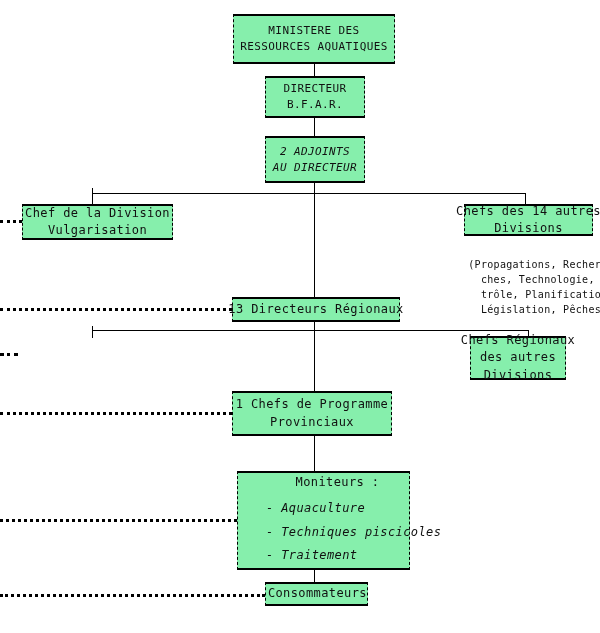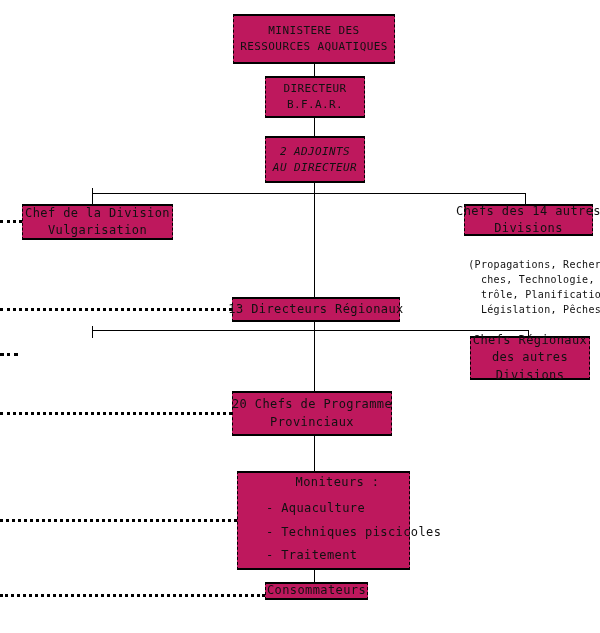--- a/index.html
+++ b/index.html
@@ -9,42 +9,42 @@
     font-family:"DejaVu Sans Mono","Liberation Mono",monospace;
     color:#111111;
     -webkit-font-smoothing:none;
   }
   #chart{position:absolute;left:0;top:0;width:600px;height:633px;}
 
   
   .box{
     position:absolute;
     box-sizing:border-box;
-    background:#be185d;
+    background:#86efac;
     border-left:1px dashed #000;
     border-right:1px dashed #000;
     border-top:2px solid #000;
     border-bottom:2px solid #000;
     display:flex;
     flex-direction:column;
     align-items:center;
     justify-content:center;
     text-align:center;
     line-height:1.45;
     letter-spacing:0.4px;
     z-index:4;
   }
   .box .ln{display:block;white-space:pre;}
   .b11{font-size:11px;}
   .b105{font-size:12px;}
 
   
   .box.listbox{align-items:flex-start;padding-left:28px;}
   .box.listbox .hd{align-self:center;margin-bottom:6px;}
-  .box.listbox .li{display:block;white-space:pre;margin:3px 0;}
+  .box.listbox .li{display:block;white-space:pre;margin:3px 0;font-style:italic;}
 
   
   .vline{position:absolute;width:0;border-left:1.5px solid #000;z-index:2;}
   .hline{position:absolute;height:0;border-top:1.5px solid #000;z-index:2;}
   .dotline{position:absolute;height:0;border-top:3px dotted #000;z-index:2;}
 
   
   .caption{
     position:absolute;
     font-size:10px;
@@ -124,35 +124,35 @@
     <span class="ln">  ches, Technologie, Con-</span>
     <span class="ln">  trôle, Planification,</span>
     <span class="ln">  Législation, Pêches...)</span>
   </div>
 
   <div class="box b105" style="left:232px;top:297px;width:168px;height:25px;">
     <span class="ln">13 Directeurs Régionaux</span>
   </div>
 
 
-  <div class="box b105" style="left:470px;top:336px;width:120px;height:44px;">
+  <div class="box b105" style="left:470px;top:336px;width:96px;height:44px;">
     <span class="ln">Chefs Régionaux</span>
     <span class="ln">des autres</span>
     <span class="ln">Divisions</span>
   </div>
 
   <div class="box b105" style="left:232px;top:391px;width:160px;height:45px;">
-    <span class="ln">20 Chefs de Programme</span>
+    <span class="ln">1 Chefs de Programme</span>
     <span class="ln">Provinciaux</span>
   </div>
 
   <div class="box b105 listbox" style="left:237px;top:471px;width:173px;height:99px;">
     <span class="ln hd">Moniteurs :</span>
     <span class="li">- Aquaculture</span>
     <span class="li">- Techniques piscicoles</span>
     <span class="li">- Traitement</span>
   </div>
 
-  <div class="box b105" style="left:265px;top:582px;width:103px;height:18px;">
+  <div class="box b105" style="left:265px;top:582px;width:103px;height:24px;align-items:flex-end;">
     <span class="ln">Consommateurs</span>
   </div>
 
 </div>
 
 </body></html>

